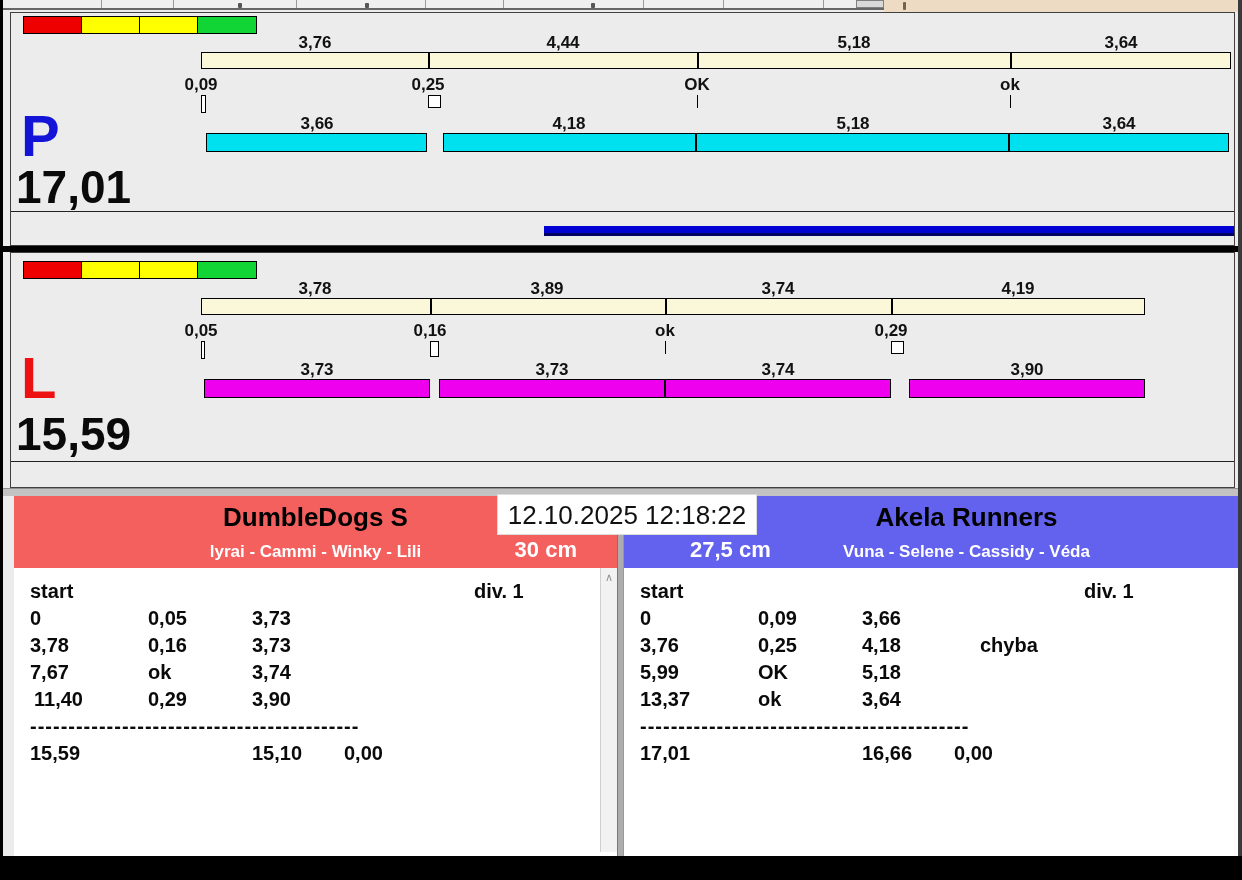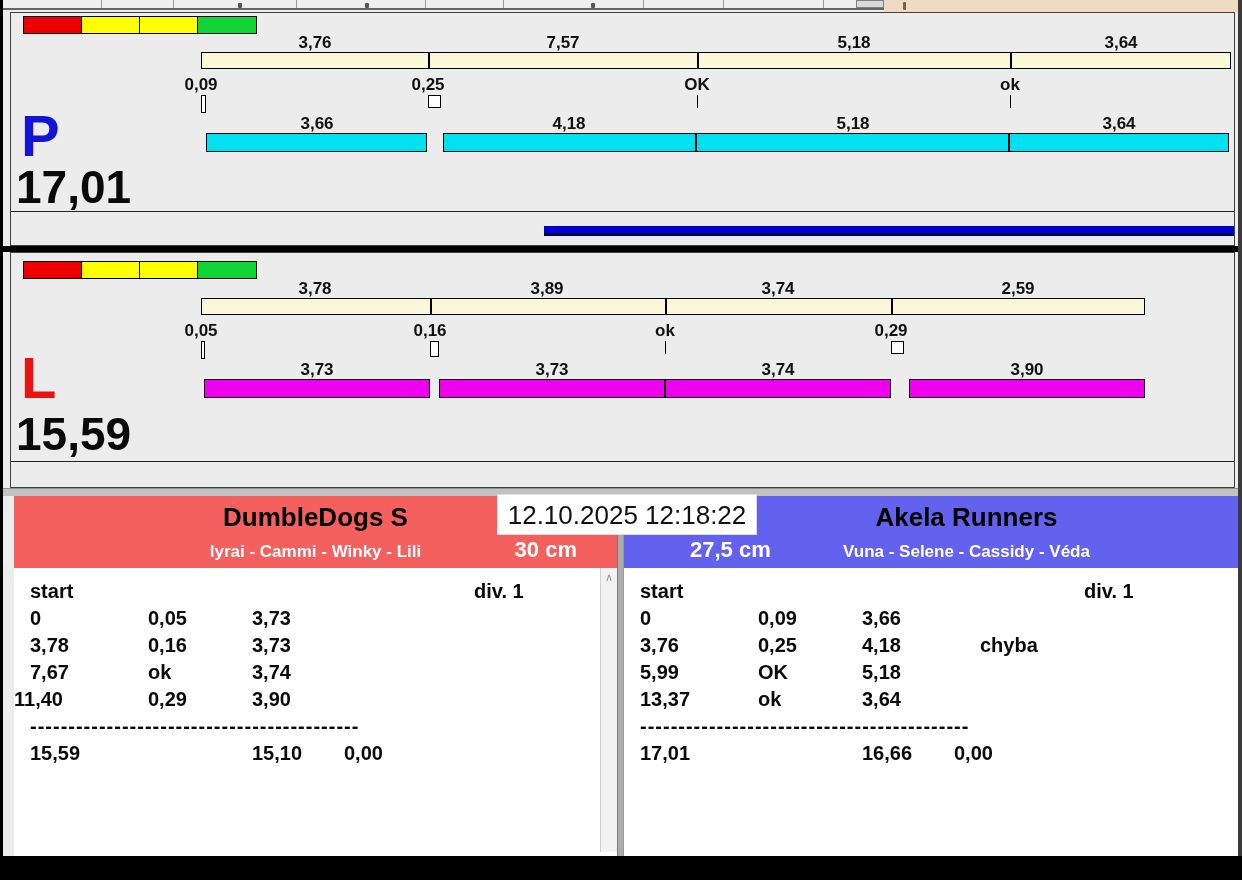--- a/index.html
+++ b/index.html
@@ -122,21 +122,21 @@
 
   <div class="lane-panel lane-p">
     <div class="traffic">
       <div class="t-cell t-red"></div>
       <div class="t-cell t-yellow"></div>
       <div class="t-cell t-yellow"></div>
       <div class="t-cell t-green"></div>
     </div>
     <div class="row-layer split-labels">
         <div class="num-label" style="left: 304px;">3,76</div>
-        <div class="num-label" style="left: 552px;">7,57</div>
+        <div class="num-label" style="left: 552px;">4,44</div>
         <div class="num-label" style="left: 843px;">5,18</div>
         <div class="num-label" style="left: 1110px;">3,64</div>
       </div>
     <div class="split-bar" style="left: 190px; width: 1030px;">
         <div class="split-div" style="left: 226px;"></div>
         <div class="split-div" style="left: 495px;"></div>
         <div class="split-div" style="left: 808px;"></div>
       </div>
     <div class="row-layer cross-labels">
         <div class="num-label" style="left: 190px;">0,09</div>
@@ -174,21 +174,21 @@
     <div class="traffic">
       <div class="t-cell t-red"></div>
       <div class="t-cell t-yellow"></div>
       <div class="t-cell t-yellow"></div>
       <div class="t-cell t-green"></div>
     </div>
     <div class="row-layer split-labels">
         <div class="num-label" style="left: 304px;">3,78</div>
         <div class="num-label" style="left: 536px;">3,89</div>
         <div class="num-label" style="left: 767px;">3,74</div>
-        <div class="num-label" style="left: 1007px;">2,59</div>
+        <div class="num-label" style="left: 1007px;">4,19</div>
       </div>
     <div class="split-bar" style="left: 190px; width: 944px;">
         <div class="split-div" style="left: 228px;"></div>
         <div class="split-div" style="left: 463px;"></div>
         <div class="split-div" style="left: 689px;"></div>
       </div>
     <div class="row-layer cross-labels">
         <div class="num-label" style="left: 190px;">0,05</div>
         <div class="num-label" style="left: 419px;">0,16</div>
         <div class="num-label" style="left: 654px;">ok</div>
@@ -223,21 +223,21 @@
     <div class="team-header">
       <div class="team-name">DumbleDogs S</div>
       <div class="team-dogs">lyrai - Cammi - Winky - Lili</div>
       <div class="team-height h-right">30 cm</div>
     </div>
     <div class="table-body">
         <div class="trow" style="top: 12px;"><span class="tc" style="left: 16px;">start</span><span class="tc" style="left: 460px;">div. 1</span></div>
         <div class="trow" style="top: 39px;"><span class="tc" style="left: 16px;">0</span><span class="tc" style="left: 134px;">0,05</span><span class="tc" style="left: 238px;">3,73</span></div>
         <div class="trow" style="top: 66px;"><span class="tc" style="left: 16px;">3,78</span><span class="tc" style="left: 134px;">0,16</span><span class="tc" style="left: 238px;">3,73</span></div>
         <div class="trow" style="top: 93px;"><span class="tc" style="left: 16px;">7,67</span><span class="tc" style="left: 134px;">ok</span><span class="tc" style="left: 238px;">3,74</span></div>
-        <div class="trow" style="top: 120px;"><span class="tc" style="left: 0;">11,40</span><span class="tc" style="left: 134px;">0,29</span><span class="tc" style="left: 238px;">3,90</span></div>
+        <div class="trow" style="top: 120px;"><span class="tc" style="left: 20px;">11,40</span><span class="tc" style="left: 134px;">0,29</span><span class="tc" style="left: 238px;">3,90</span></div>
         <div class="trow dash-row" style="top: 147px;">-------------------------------------------</div>
         <div class="trow" style="top: 174px;"><span class="tc" style="left: 16px;">15,59</span><span class="tc" style="left: 238px;">15,10</span><span class="tc" style="left: 330px;">0,00</span></div>
       </div>
     <div class="scrollbar">
       <div class="scroll-arrow">∧</div>
     </div>
   </div>
 
   <div class="mid-divider"></div>
 

